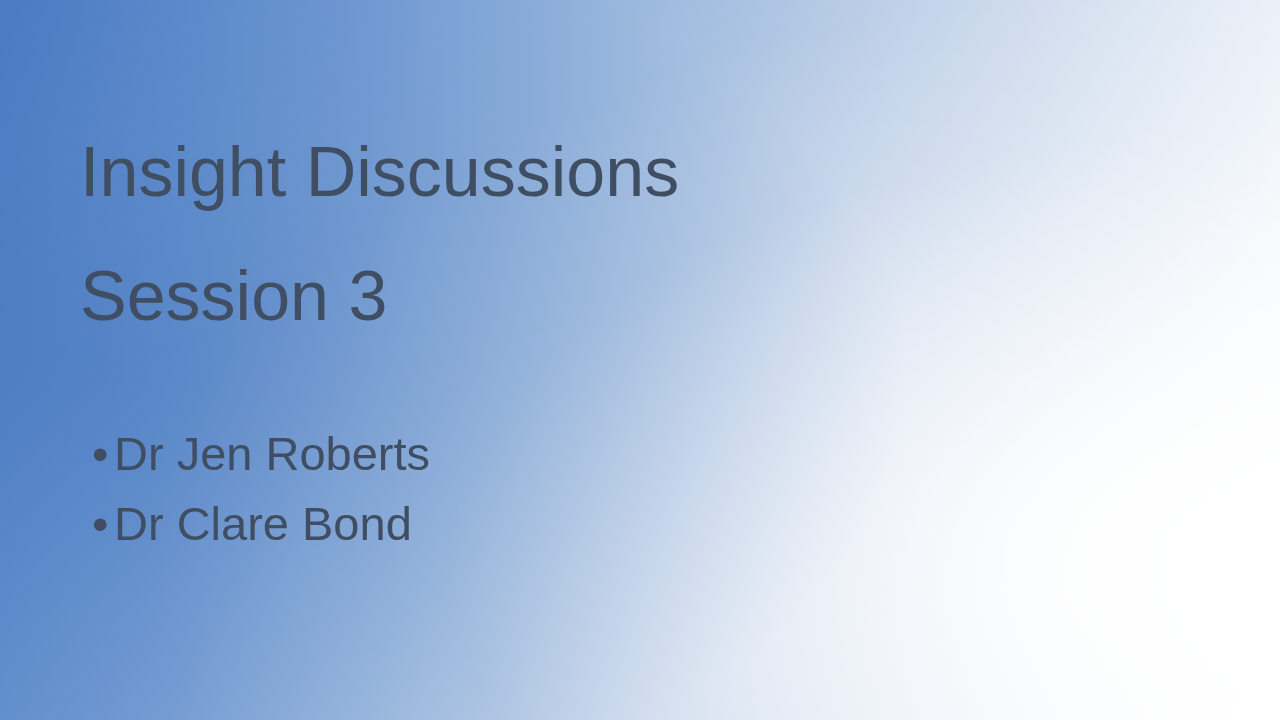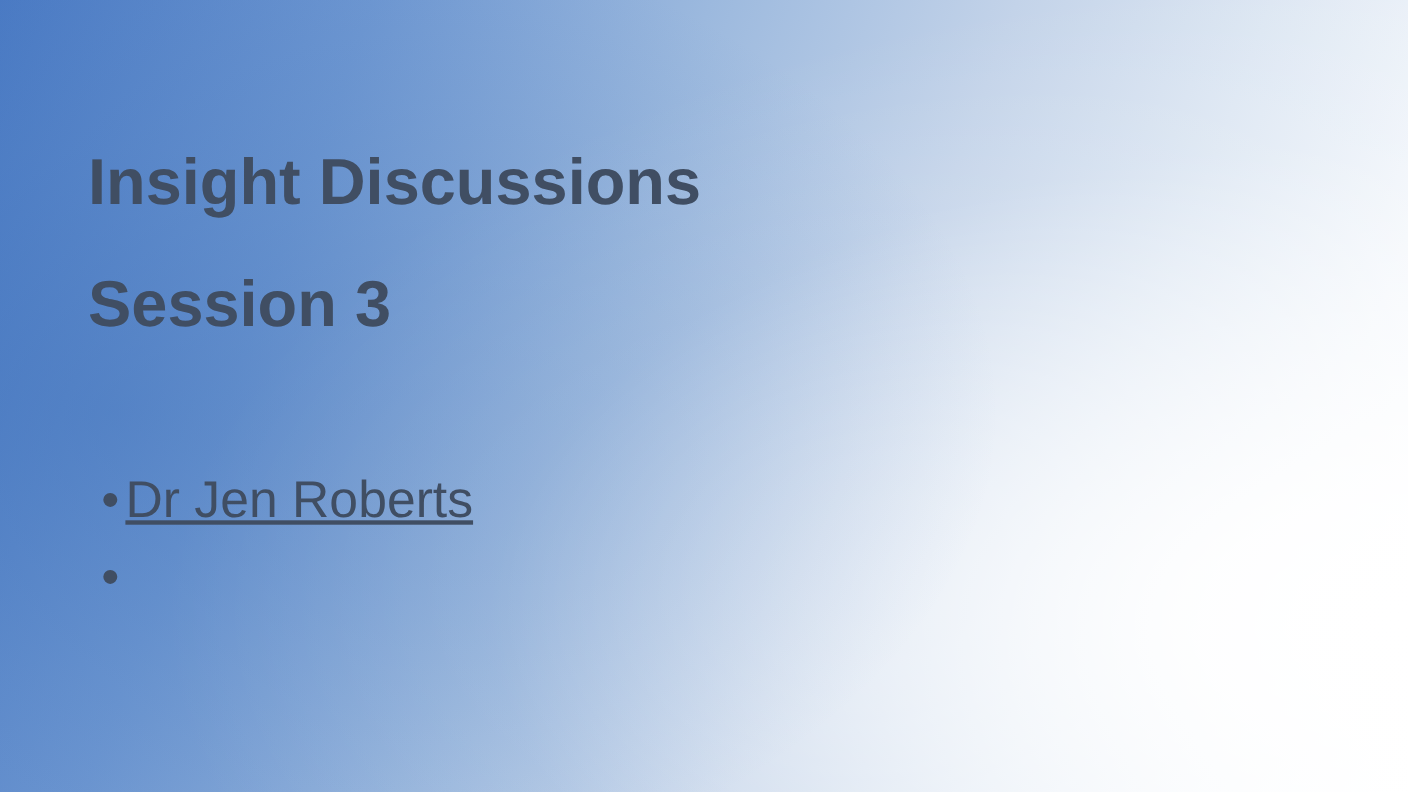--- a/index.html
+++ b/index.html
@@ -33,23 +33,23 @@
     z-index: 2;
   }
   .title-block {
     position: absolute;
     left: 80px;
     top: 130px;
     width: 1090px;
   }
   .title-line {
     color: #404E63;
-    font-size: 59px;
+    font-size: 70px;
     line-height: 1.22;
-    font-weight: 700;
+    font-weight: 400;
     letter-spacing: 0px;
     white-space: pre;
   }
   .title-line.second {
     margin-top: 39px;
   }
   .bullets {
     position: absolute;
     left: 92px;
     top: 425px;
@@ -69,38 +69,38 @@
   }
   .bullet-marker {
     width: 22px;
     flex: 0 0 22px;
     text-align: left;
     font-size: 47px;
     line-height: 1.22;
   }
   .bullet-text {
     white-space: pre;
-    text-decoration: underline;
   }
 </style>
 </head>
 <body>
 
 <div id="slide">
   <div class="content">
 
     <div class="title-block">
       <div class="title-line">Insight Discussions</div>
       <div class="title-line second">Session 3</div>
     </div>
 
     <ul class="bullets">
       <li class="bullet-item">
         <span class="bullet-marker">•</span>
         <span class="bullet-text">Dr Jen Roberts</span>
       </li>
       <li class="bullet-item">
         <span class="bullet-marker">•</span>
+        <span class="bullet-text">Dr Clare Bond</span>
       </li>
     </ul>
 
   </div>
 </div>
 
 </body></html>

